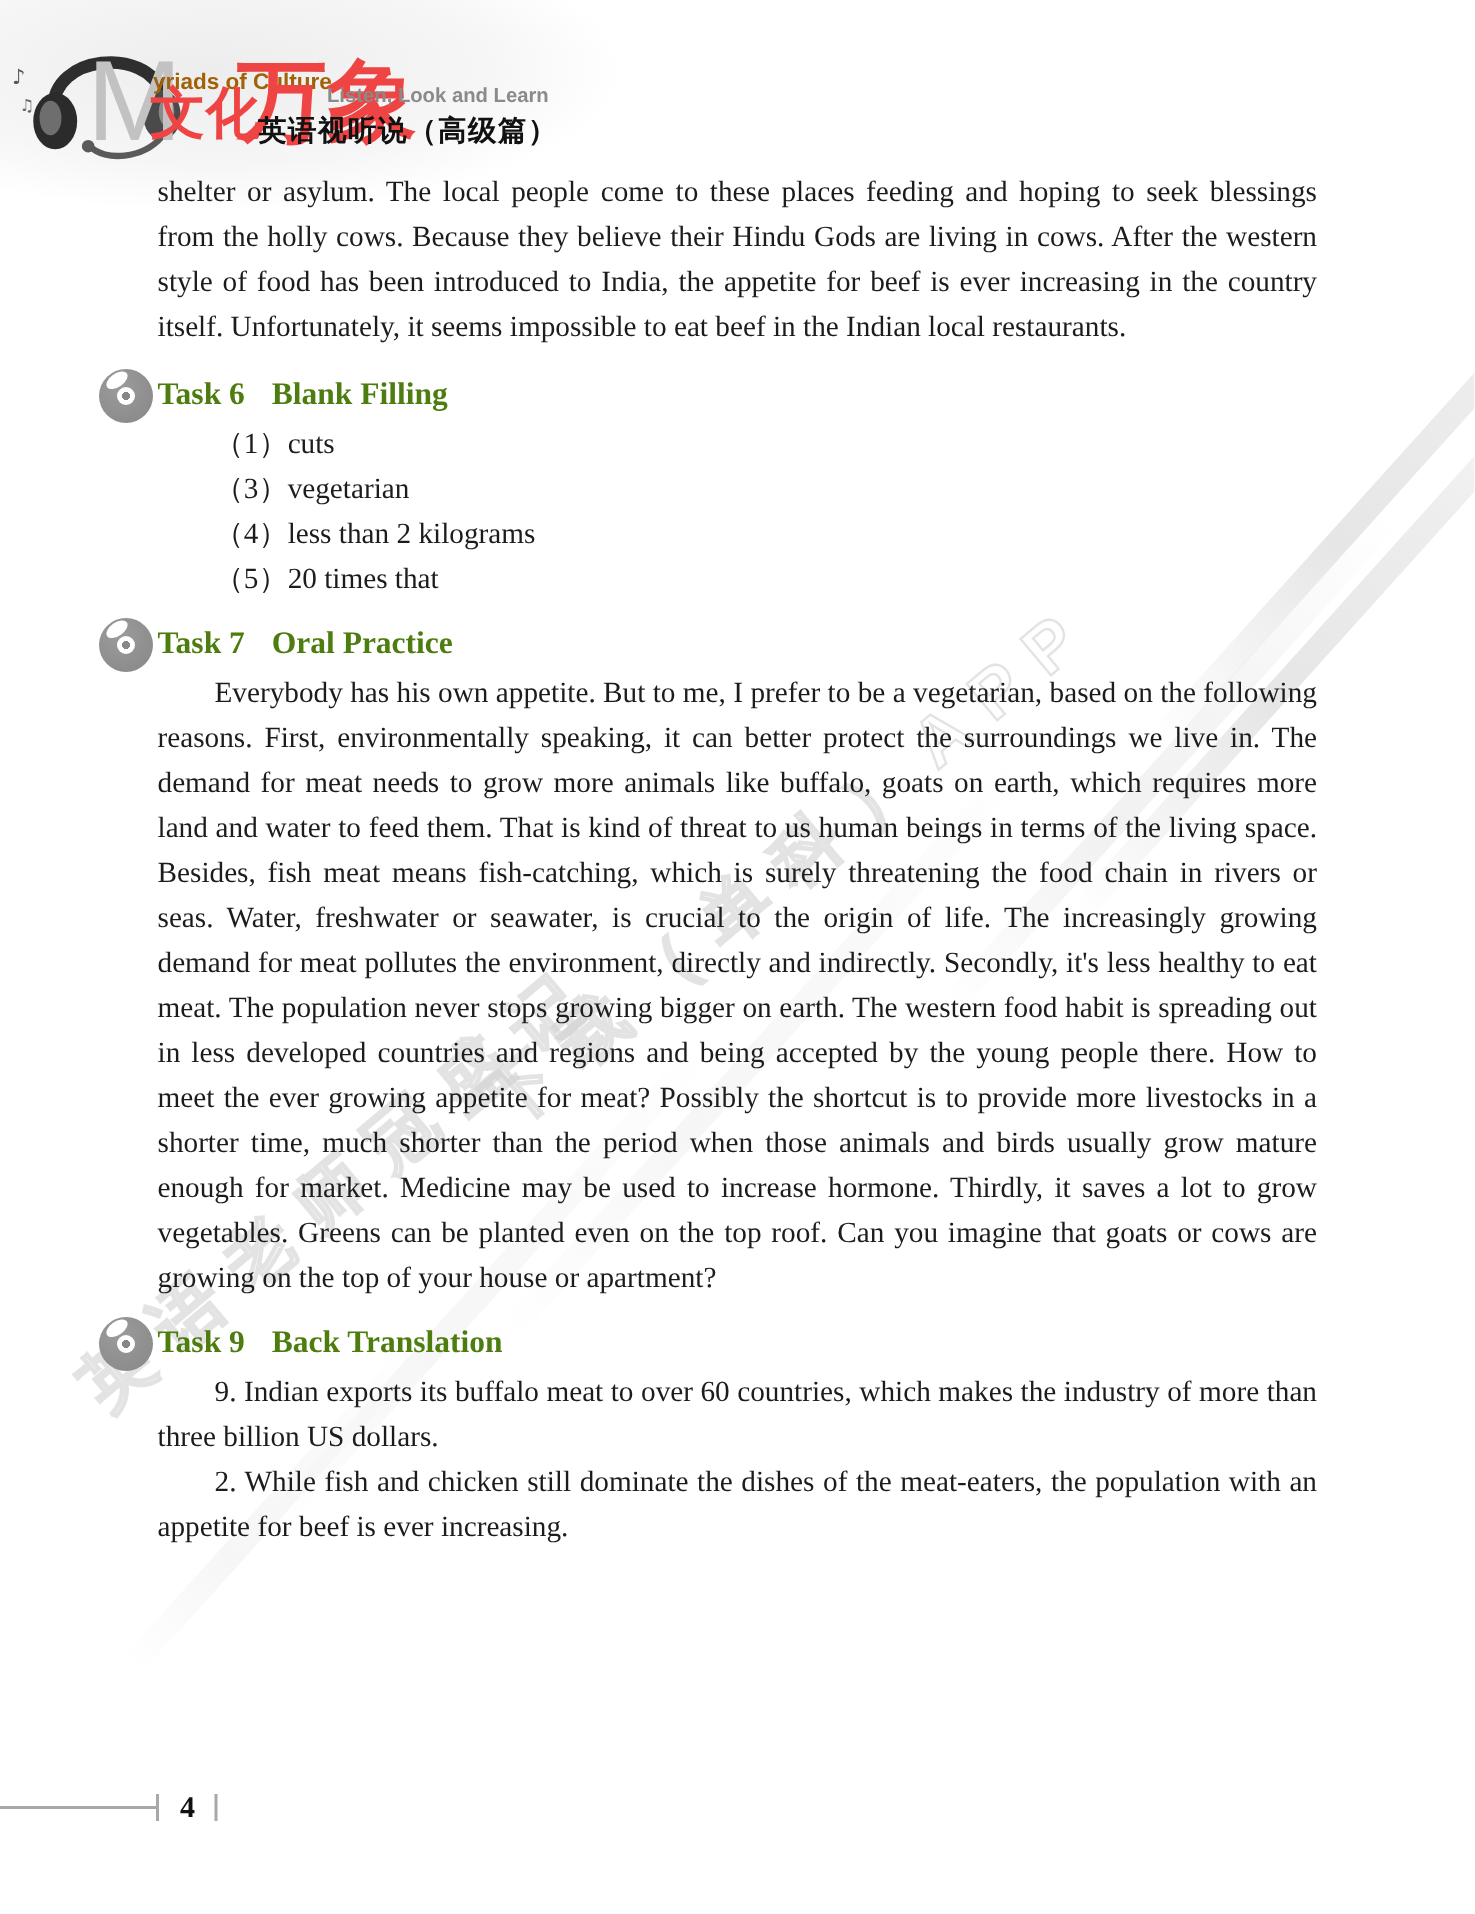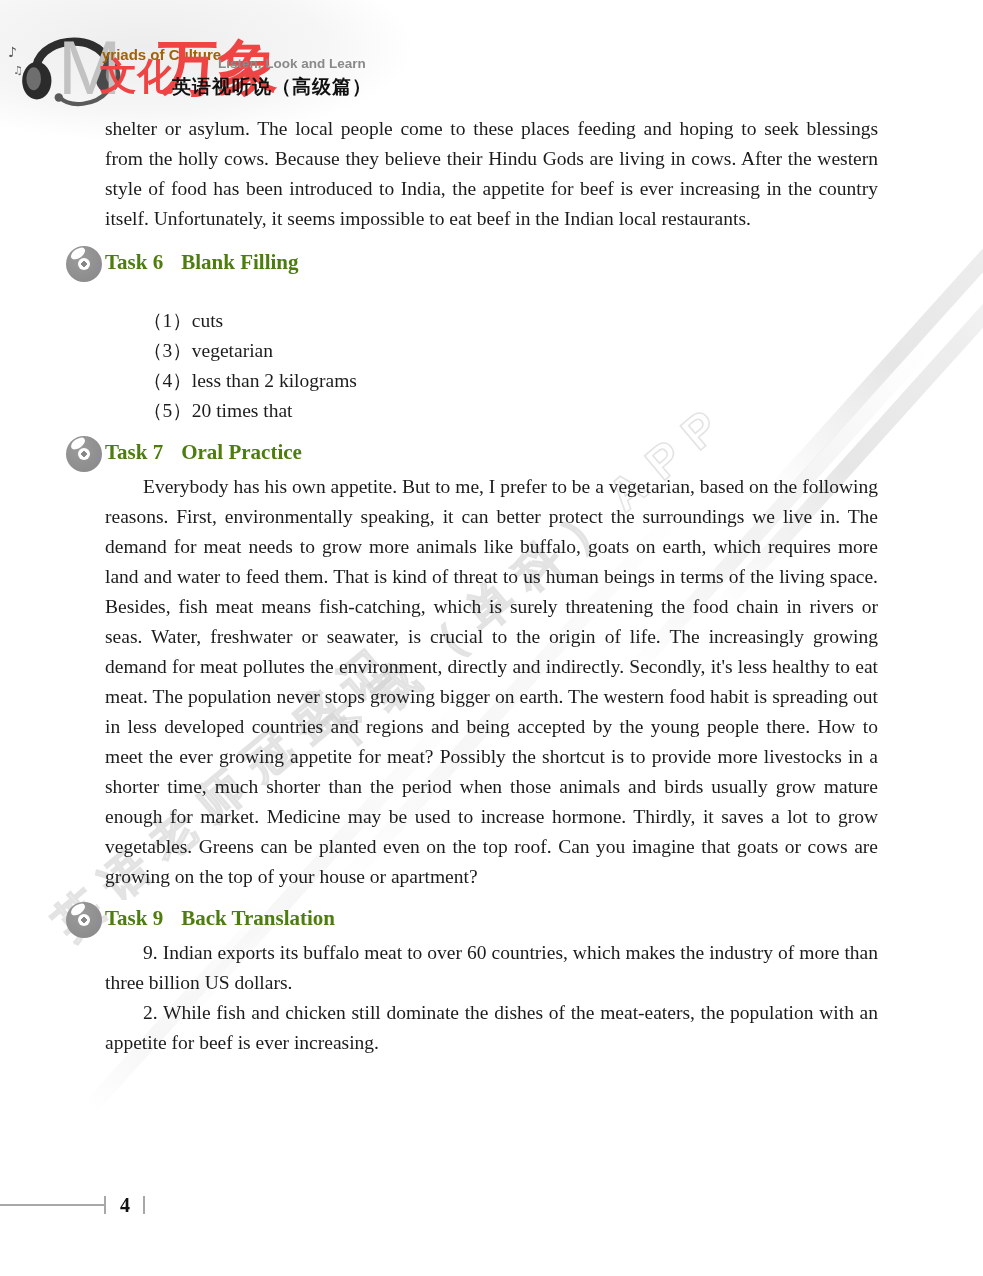--- a/index.html
+++ b/index.html
@@ -61,21 +61,21 @@
   .task-label { margin-right:18px; white-space:nowrap; }
   .cd-icon { width:36px; height:36px; margin-right:3px; flex:none;
              position:relative; border-radius:50%;
              background:radial-gradient(circle at 38% 32%, #9b9b9b, #878787); }
   .cd-icon::before { content:""; position:absolute; left:4px; top:3px; width:16px; height:9px;
                      border-radius:50%; background:#fff; transform:rotate(-35deg); }
   .cd-icon::after  { content:""; position:absolute; left:12px; top:12px; width:12px; height:12px;
                      border-radius:50%;
                      background:radial-gradient(circle, #878787 0 2.6px, #ffffff 2.7px); }
 
-  .blank-list { padding-left:38px;margin-top:24px; }
+  .blank-list { padding-left:38px; }
   .blank-item { font-size:19.5px; line-height:30px; }
   .blank-item .num { letter-spacing:0; }
 
   
   .footer-line { position:absolute; left:0; top:1204px; width:105px; height:2px; background:#a8a8a8; }
   .footer-tick { position:absolute; top:1196px; width:2px; height:18px; background:#a8a8a8; }
   .tick-l { left:104px; } .tick-r { left:143px; }
   .page-number { position:absolute; left:108px; top:1194px; width:34px; text-align:center;
                  font-size:20px; font-weight:bold; color:#111; }
 </style>

